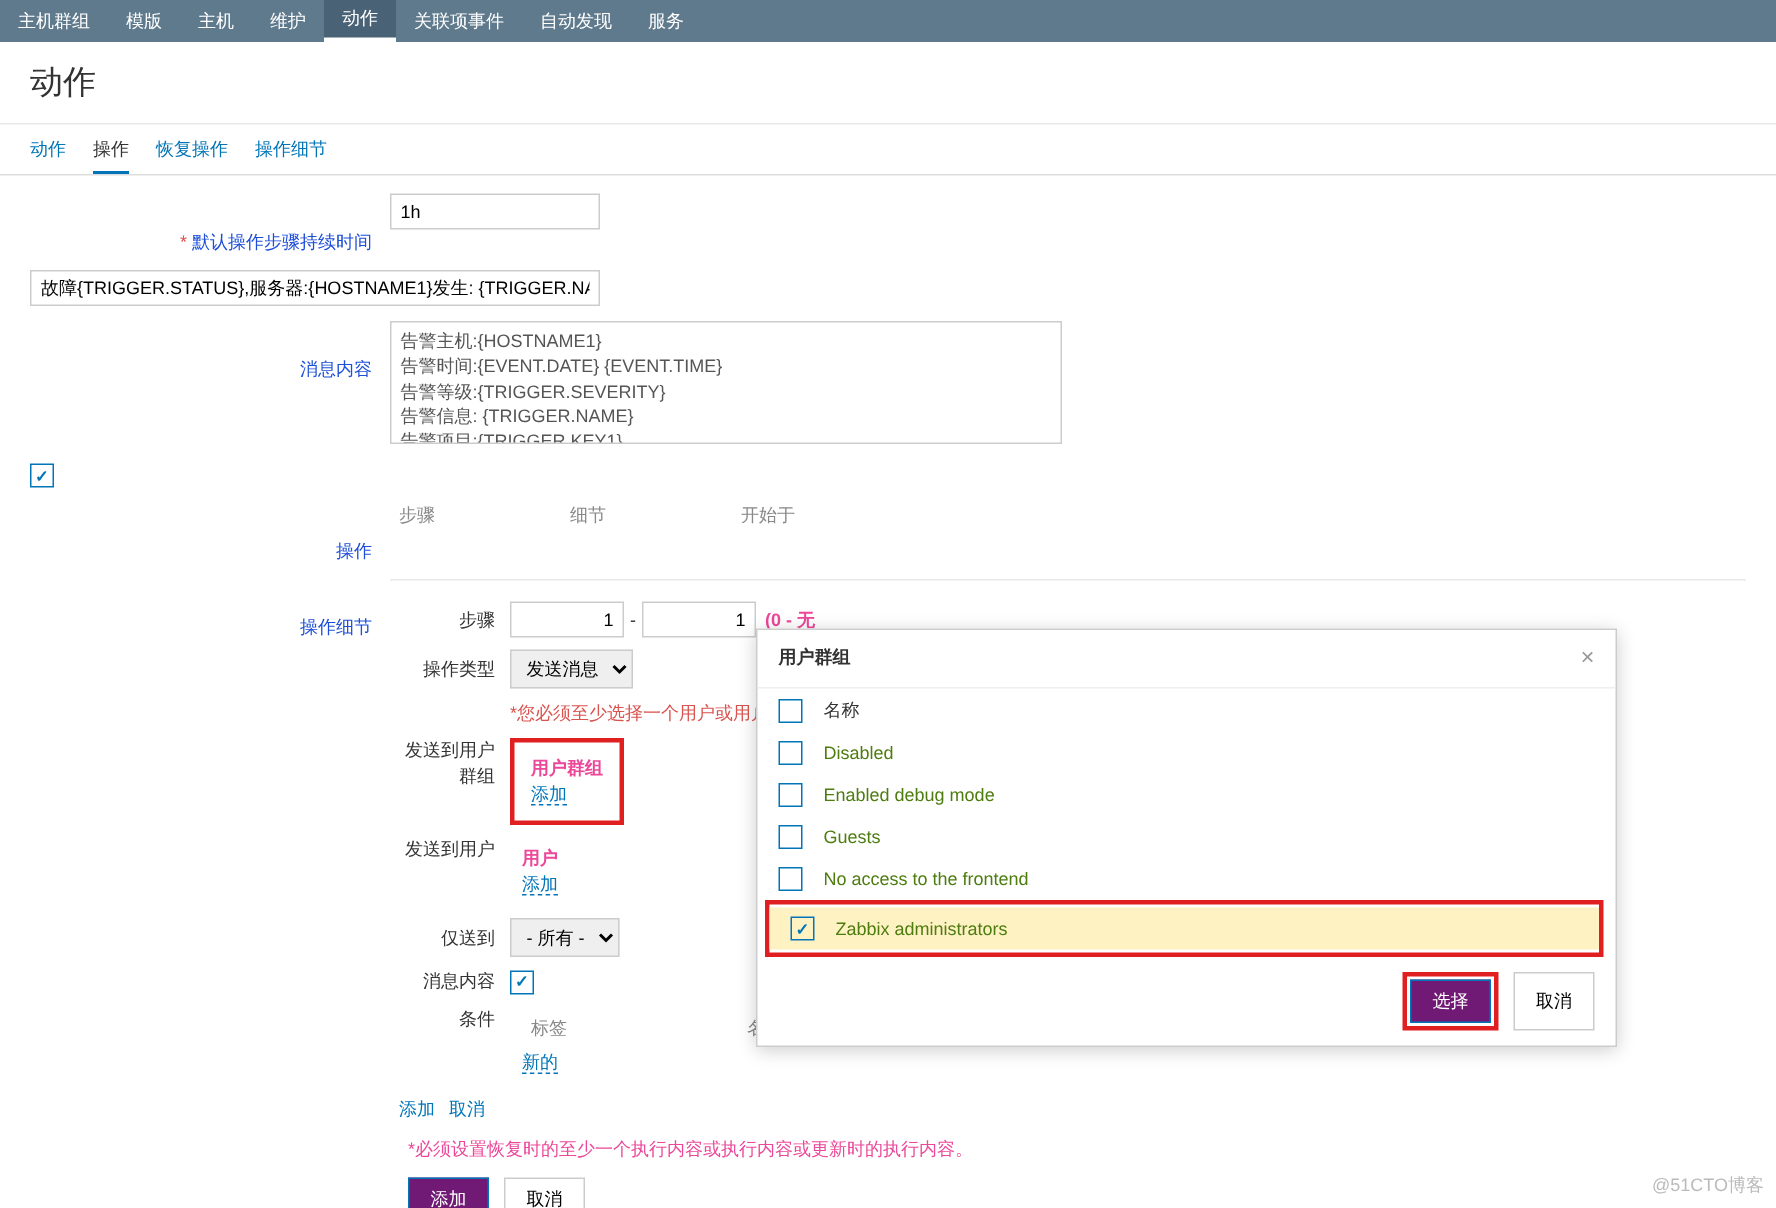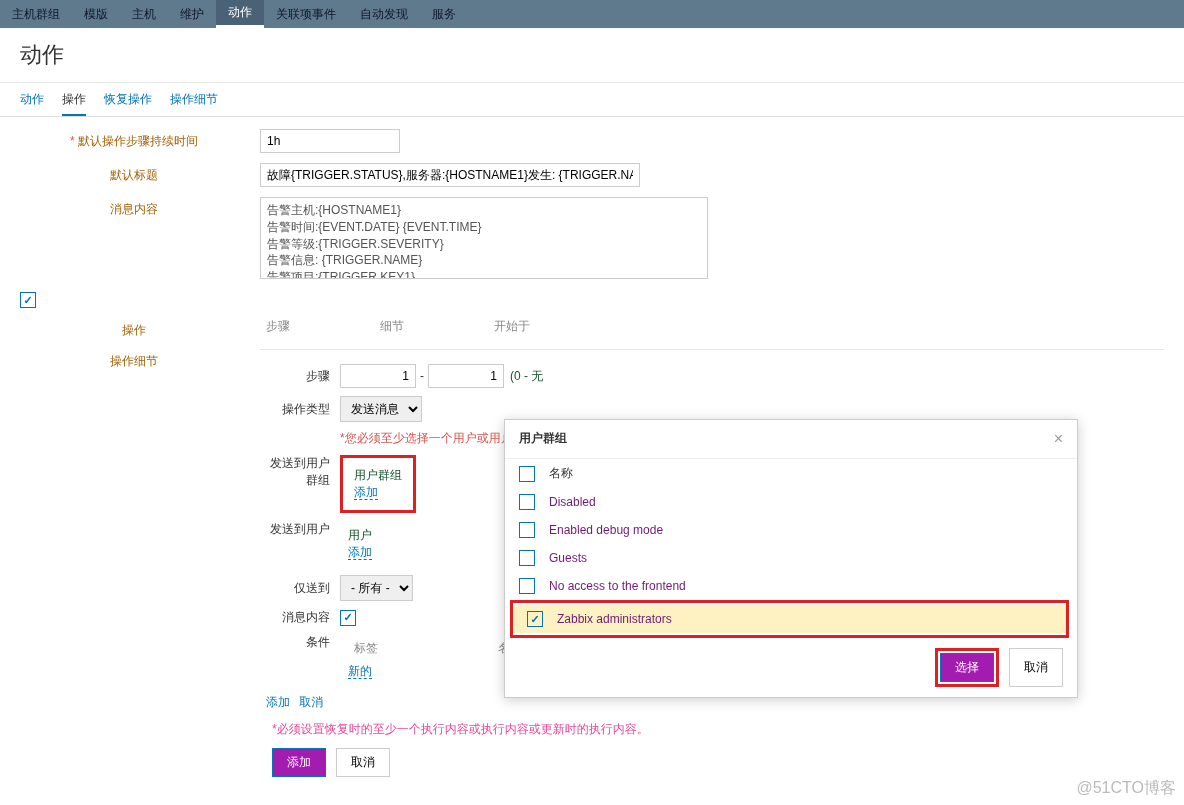--- a/index.html
+++ b/index.html
@@ -1,62 +1,62 @@
 <!DOCTYPE html>
 <html><head>
 <meta charset="utf-8">
 <style>
 * { box-sizing: border-box; margin: 0; padding: 0; }
 body { font-family: Arial, "Microsoft YaHei", sans-serif; font-size: 12px; background: #fff; color: #333; }
 .topnav { background: #5f7a8c; display: flex; height: 28px; align-items: stretch; }
-.topnav .tab { color: #0f172a; padding: 0 12px; display: flex; align-items: center; cursor: pointer; font-size: 12px; }
+.topnav .tab { color: #ffffff; padding: 0 12px; display: flex; align-items: center; cursor: pointer; font-size: 12px; }
 .topnav .tab.active { background: #4a6275; color: #fff; border-bottom: 3px solid #fff; }
 .page-header { padding: 12px 20px; border-bottom: 1px solid #e8e8e8; }
 .page-header h1 { font-size: 22px; font-weight: normal; color: #333; }
 .subtabs { display: flex; gap: 18px; padding: 8px 20px 0; border-bottom: 1px solid #ddd; }
 .subtabs .st { color: #0275b8; padding-bottom: 6px; cursor: pointer; }
 .subtabs .st.active { color: #333; border-bottom: 2px solid #0275b8; }
 .form-area { padding: 12px 20px; position: relative; }
 .row { display: flex; align-items: flex-start; margin-bottom: 10px; }
-.label { width: 240px; text-align: center; padding-right: 12px; color: #a16207; padding-top: 4px; }
+.label { width: 240px; text-align: right; padding-right: 12px; color: #1d4ed8; padding-top: 4px; margin-top: 20px; }
 .req::before { content: "* "; color: #d9534f; }
 .field input[type=text], .field textarea, .field select {
   border: 1px solid #ccc; padding: 4px 6px; font-size: 12px; font-family: inherit;
 }
 .field textarea { width: 448px; height: 82px; resize: none; overflow: hidden; line-height: 1.4; color: #555; }
 .field input.wide { width: 380px; }
 .field input.small { width: 140px; }
 .field input.tiny { width: 76px; text-align: right; }
 .checkbox { width: 16px; height: 16px; border: 1px solid #0275b8; display: inline-flex; align-items: center; justify-content: center; cursor: pointer; }
 .checkbox.checked::after { content: "✓"; color: #0275b8; font-size: 11px; font-weight: bold; }
 .link { color: #0275b8; cursor: pointer; text-decoration: none; }
 .link.dashed { border-bottom: 1px dashed #0275b8; }
-.muted { color: #14532d; }
+.muted { color: #ec4899; font-weight: bold; }
 .subrow { display: flex; align-items: center; margin: 8px 0; }
 .sublabel { width: 80px; text-align: right; padding-right: 10px; color: #333; }
 .btn { padding: 5px 14px; border: 1px solid #ccc; background: #fff; cursor: pointer; font-size: 12px; }
-.btn.primary { background: #a21caf; border-color: #0275b8; color: #fff; }
+.btn.primary { background: #701a75; border-color: #0275b8; color: #fff; }
 .redbox { border: 3px solid #e02020; padding: 3px; }
 .actions-row { margin-left: 252px; display: flex; gap: 10px; margin-top: 8px; }
 
 
 .modal { position: absolute; top: 302px; left: 504px; width: 574px; background: #fff; border: 1px solid #ccc; box-shadow: 0 2px 12px rgba(0,0,0,.2); }
 .modal-head { display: flex; justify-content: space-between; padding: 10px 14px; border-bottom: 1px solid #eee; }
 .modal-title { font-weight: bold; color: #333; }
 .modal-close { color: #999; cursor: pointer; font-size: 16px; }
 .modal-list { }
 .mrow { display: flex; align-items: center; padding: 6px 14px; gap: 14px; }
 .mrow.header { color: #333; }
-.mrow .mname { color: #701a75; cursor: pointer; }
+.mrow .mname { color: #4d7c0f; cursor: pointer; }
 .mrow.sel { background: #fff2c2; }
 .modal .redbox-inner { border: 3px solid #e02020; margin: 0 8px 0 5px; padding: 2px 0; }
 .modal-footer { display: flex; justify-content: flex-end; gap: 10px; padding: 10px 14px; }
 .modal-footer .redbox2 { border: 3px solid #e02020; padding: 2px; }
 
-.watermark { position: fixed; right: 8px; bottom: 6px; color: #bbb; font-size: 16px; }
+.watermark { position: fixed; right: 8px; bottom: 6px; color: #bbb; font-size: 12px; }
 .ops-table-head { display: flex; gap: 90px; color: #888; padding-left: 6px; }
 .cond-table-head { display: flex; gap: 120px; color: #888; padding-left: 6px; margin-bottom: 6px; }
 .note { color: #ec4899; margin: 8px 0 10px 252px; }
 .addcancel { margin: 8px 0 0 6px; }
 .inner-block { padding: 6px 8px; }
 </style>
 </head>
 <body>
 
 <div class="topnav">
@@ -82,21 +82,20 @@
 </div>
 
 <div class="form-area">
 
   <div class="row">
     <div class="label req">默认操作步骤持续时间</div>
     <div class="field"><input type="text" class="small" value="1h" style=""></div>
   </div>
 
   <div class="row">
-    <div class="label">默认标题</div>
     <div class="field"><input type="text" class="wide" value="故障{TRIGGER.STATUS},服务器:{HOSTNAME1}发生: {TRIGGER.NAME}故障!" style=""></div>
   </div>
 
   <div class="row">
     <div class="label">消息内容</div>
     <div class="field"><textarea style="">告警主机:{HOSTNAME1}
 告警时间:{EVENT.DATE} {EVENT.TIME}
 告警等级:{TRIGGER.SEVERITY}
 告警信息: {TRIGGER.NAME}
 告警项目:{TRIGGER.KEY1}

